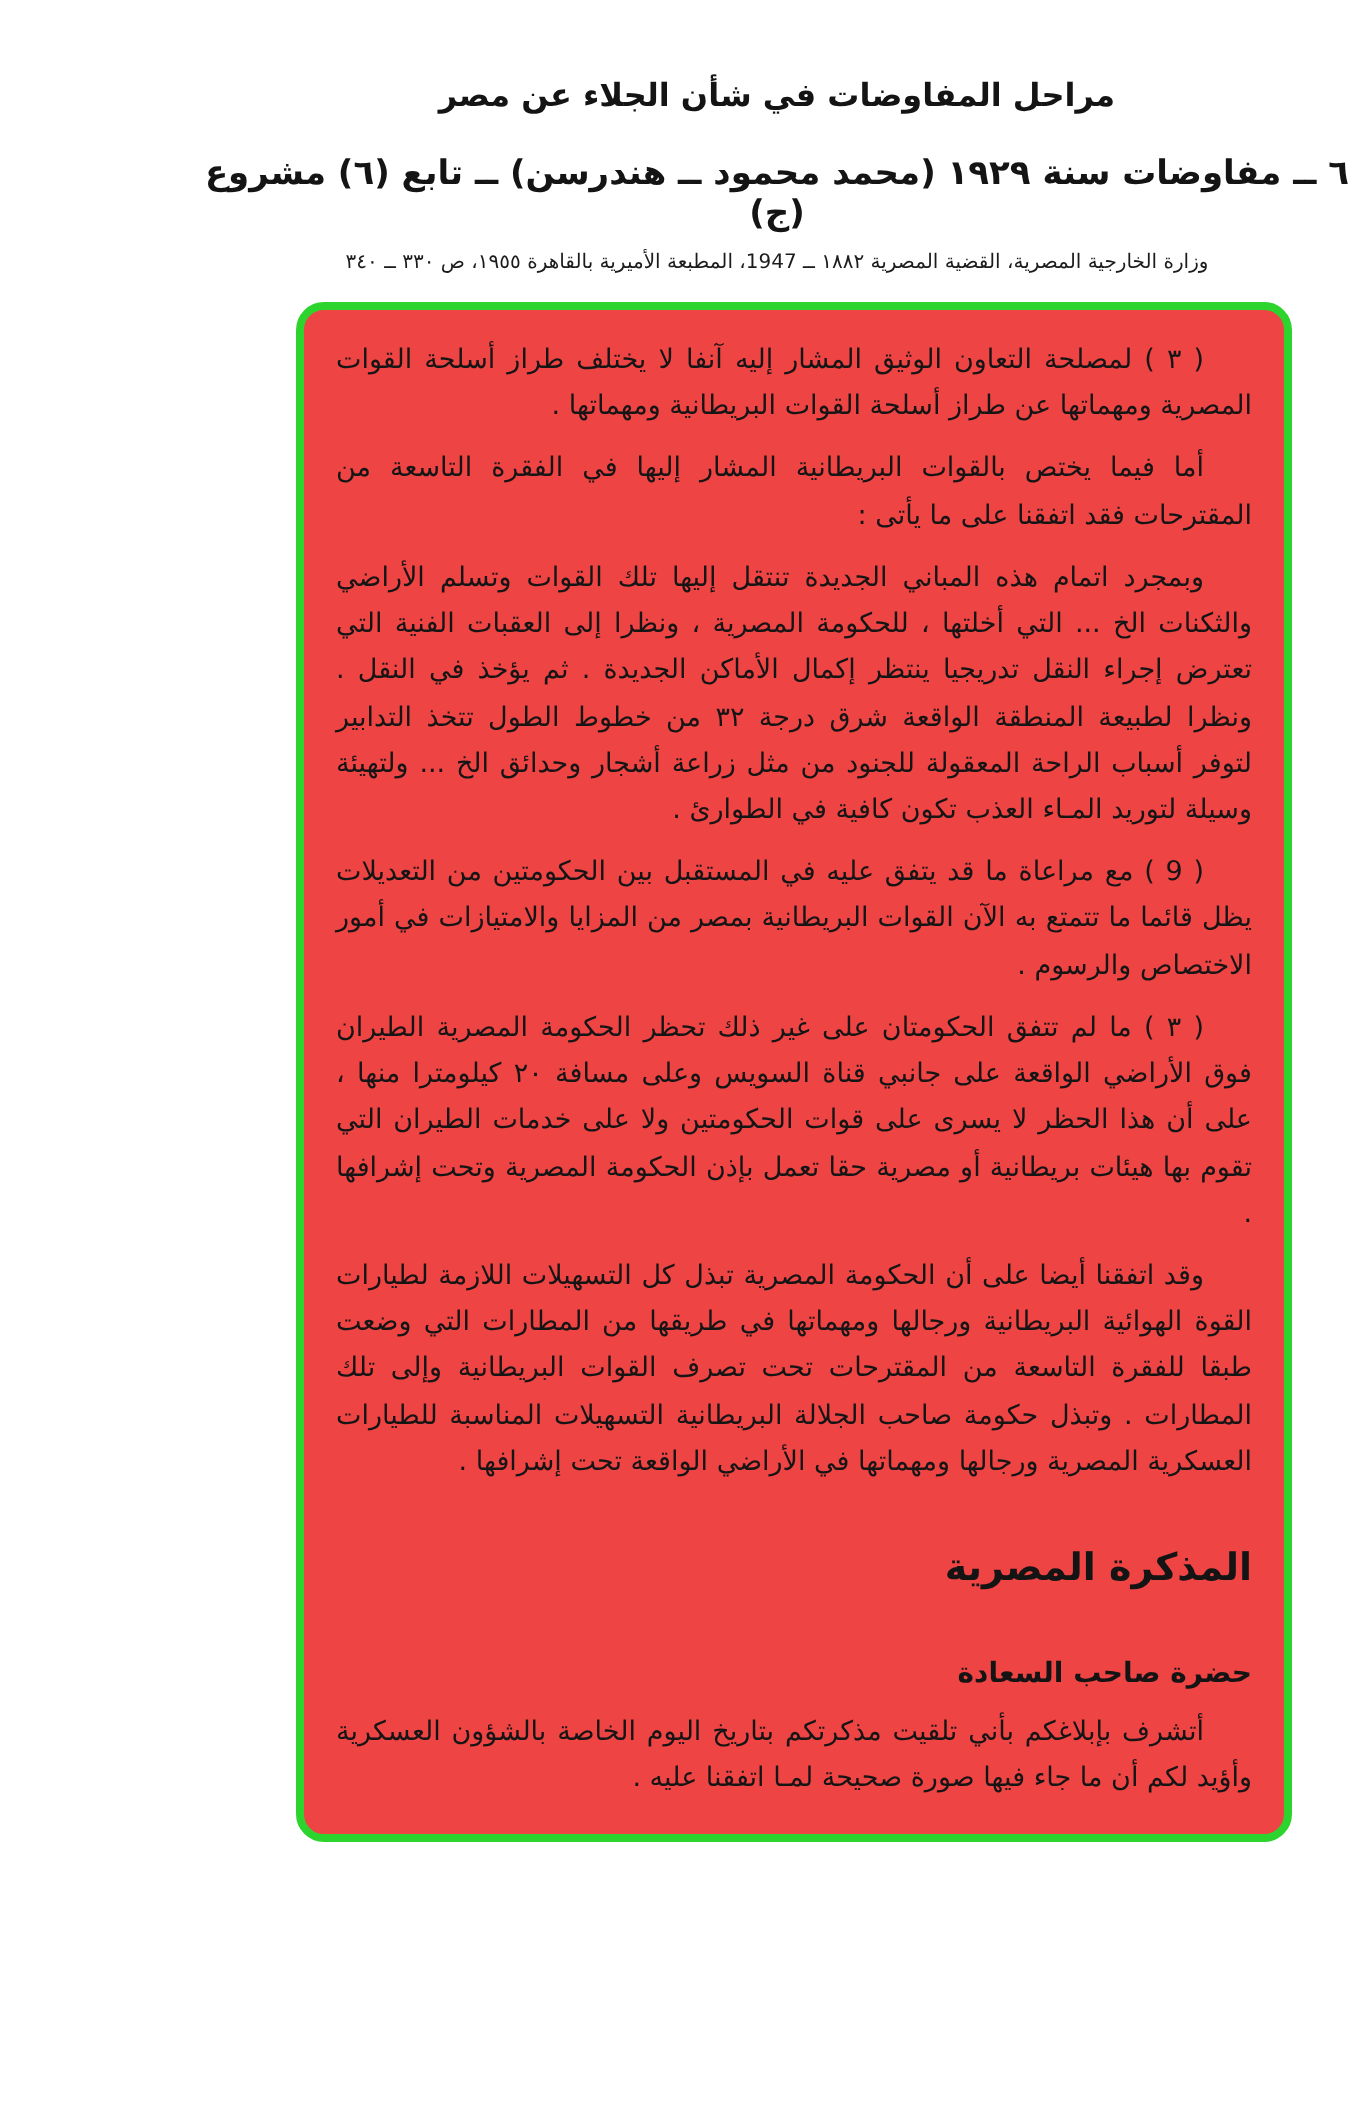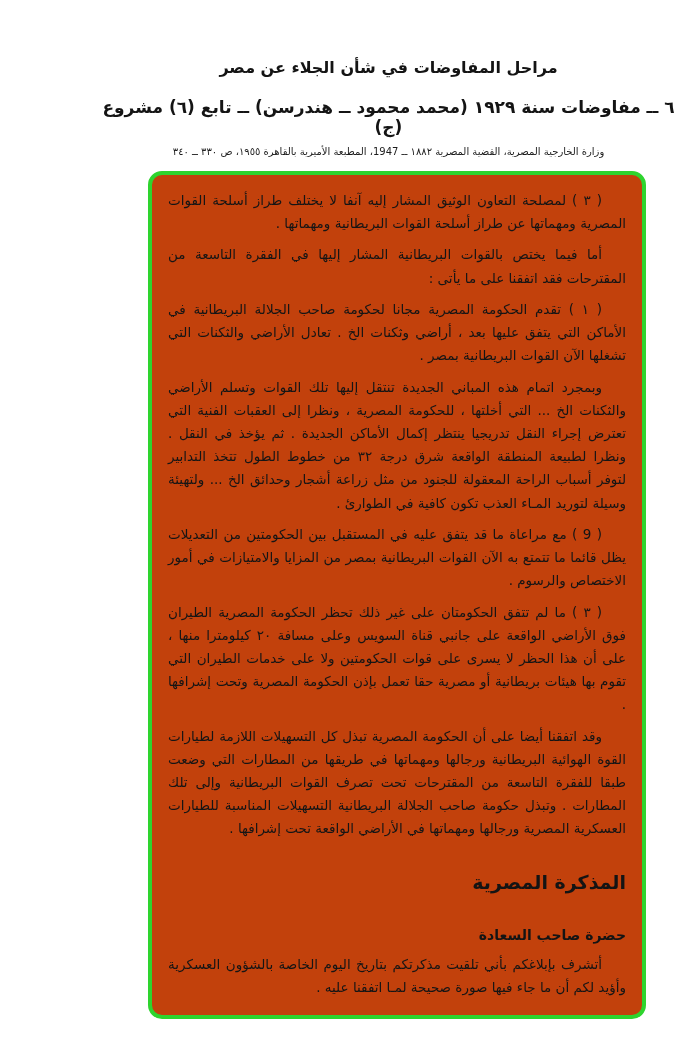--- a/index.html
+++ b/index.html
@@ -8,21 +8,21 @@
     width: 679px;
     height: 1061px;
     overflow: hidden;
     font-family: "DejaVu Sans", sans-serif;
     direction: rtl;
     color: #141414;
   }
   .page {
     width: 581px;
     height: 1061px;
-    padding-top: 58px;
+    padding-top: 38px;
   }
   .doc-header { text-align: center; }
   .doc-title {
     font-size: 16px;
     font-weight: bold;
     margin-bottom: 20px;
   }
   .doc-subtitle {
     font-size: 17px;
     font-weight: bold;
@@ -31,21 +31,21 @@
   .doc-source {
     font-size: 10px;
     color: #1c1c1c;
     margin-bottom: 14px;
   }
   .green-box {
     margin: 8px 33px 0 50px;
     border: 4px solid #2ed42e;
     border-radius: 14px;
     padding: 14px 16px 16px 16px;
-    background: #c2410c;
+    background: #ef4444;
   }
   .para {
     font-size: 13.5px;
     line-height: 1.72;
     text-align: justify;
     text-indent: 24px;
     margin-bottom: 8px;
     color: #151515;
   }
   .memo-heading {
@@ -69,21 +69,20 @@
 
   <header class="doc-header">
     <h1 class="doc-title">مراحل المفاوضات في شأن الجلاء عن مصر</h1>
     <div class="doc-subtitle">٦ ــ مفاوضات سنة ١٩٢٩ (محمد محمود ــ هندرسن) ــ تابع (٦) مشروع (ج)</div>
     <div class="doc-source">وزارة الخارجية المصرية، القضية المصرية ١٨٨٢ ــ 1947، المطبعة الأميرية بالقاهرة ١٩٥٥، ص ٣٣٠ ــ ٣٤٠</div>
   </header>
 
   <section class="green-box">
     <p class="para">( ٣ ) لمصلحة التعاون الوثيق المشار إليه آنفا لا يختلف طراز أسلحة القوات المصرية ومهماتها عن طراز أسلحة القوات البريطانية ومهماتها .</p>
     <p class="para">أما فيما يختص بالقوات البريطانية المشار إليها في الفقرة التاسعة من المقترحات فقد اتفقنا على ما يأتى :</p>
-    <p class="para">( ١ ) تقدم الحكومة المصرية مجانا لحكومة صاحب الجلالة البريطانية في الأماكن التي يتفق عليها بعد ، أراضي وثكنات الخ . تعادل الأراضي والثكنات التي تشغلها الآن القوات البريطانية بمصر .</p>
     <p class="para">وبمجرد اتمام هذه المباني الجديدة تنتقل إليها تلك القوات وتسلم الأراضي والثكنات الخ ... التي أخلتها ، للحكومة المصرية ، ونظرا إلى العقبات الفنية التي تعترض إجراء النقل تدريجيا ينتظر إكمال الأماكن الجديدة . ثم يؤخذ في النقل . ونظرا لطبيعة المنطقة الواقعة شرق درجة ٣٢ من خطوط الطول تتخذ التدابير لتوفر أسباب الراحة المعقولة للجنود من مثل زراعة أشجار وحدائق الخ ... ولتهيئة وسيلة لتوريد المـاء العذب تكون كافية في الطوارئ .</p>
     <p class="para">( 9 ) مع مراعاة ما قد يتفق عليه في المستقبل بين الحكومتين من التعديلات يظل قائما ما تتمتع به الآن القوات البريطانية بمصر من المزايا والامتيازات في أمور الاختصاص والرسوم .</p>
     <p class="para">( ٣ ) ما لم تتفق الحكومتان على غير ذلك تحظر الحكومة المصرية الطيران فوق الأراضي الواقعة على جانبي قناة السويس وعلى مسافة ٢٠ كيلومترا منها ، على أن هذا الحظر لا يسرى على قوات الحكومتين ولا على خدمات الطيران التي تقوم بها هيئات بريطانية أو مصرية حقا تعمل بإذن الحكومة المصرية وتحت إشرافها .</p>
     <p class="para">وقد اتفقنا أيضا على أن الحكومة المصرية تبذل كل التسهيلات اللازمة لطيارات القوة الهوائية البريطانية ورجالها ومهماتها في طريقها من المطارات التي وضعت طبقا للفقرة التاسعة من المقترحات تحت تصرف القوات البريطانية وإلى تلك المطارات . وتبذل حكومة صاحب الجلالة البريطانية التسهيلات المناسبة للطيارات العسكرية المصرية ورجالها ومهماتها في الأراضي الواقعة تحت إشرافها .</p>
 
     <h2 class="memo-heading">المذكرة المصرية</h2>
 
     <p class="salutation">حضرة صاحب السعادة</p>
     <p class="para closing">أتشرف بإبلاغكم بأني تلقيت مذكرتكم بتاريخ اليوم الخاصة بالشؤون العسكرية وأؤيد لكم أن ما جاء فيها صورة صحيحة لمـا اتفقنا عليه .</p>
   </section>

